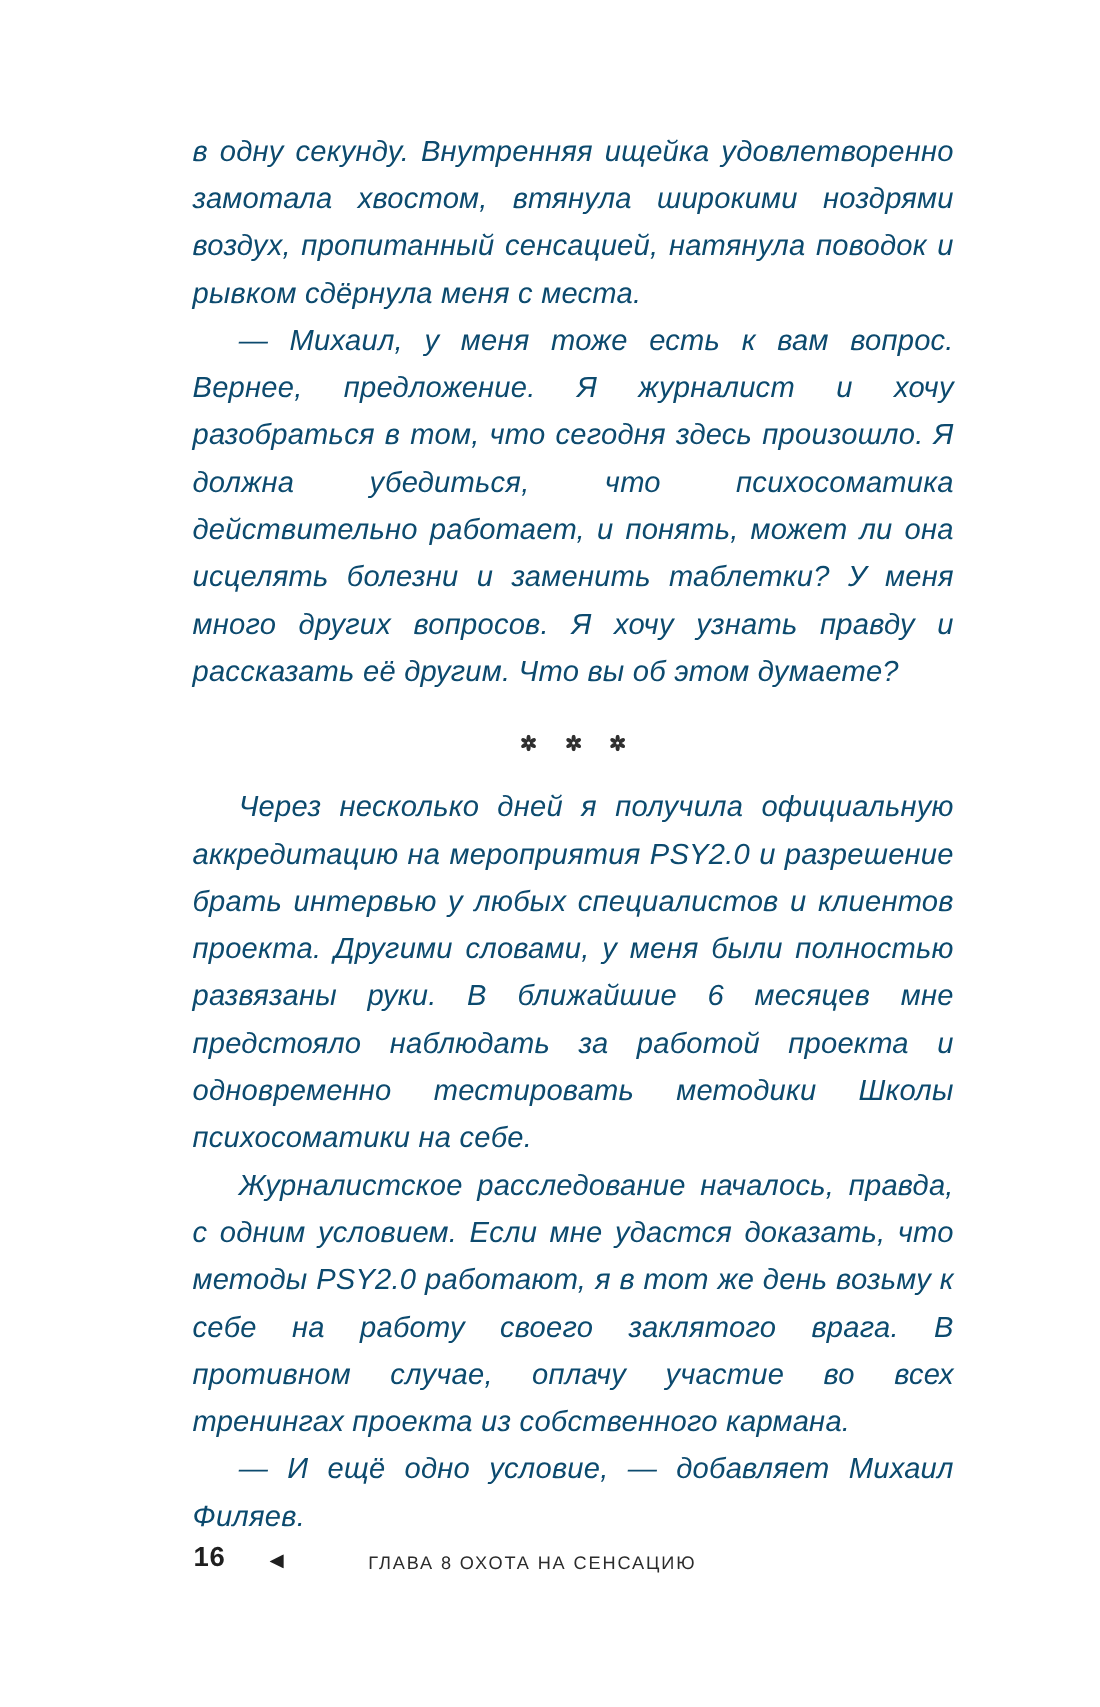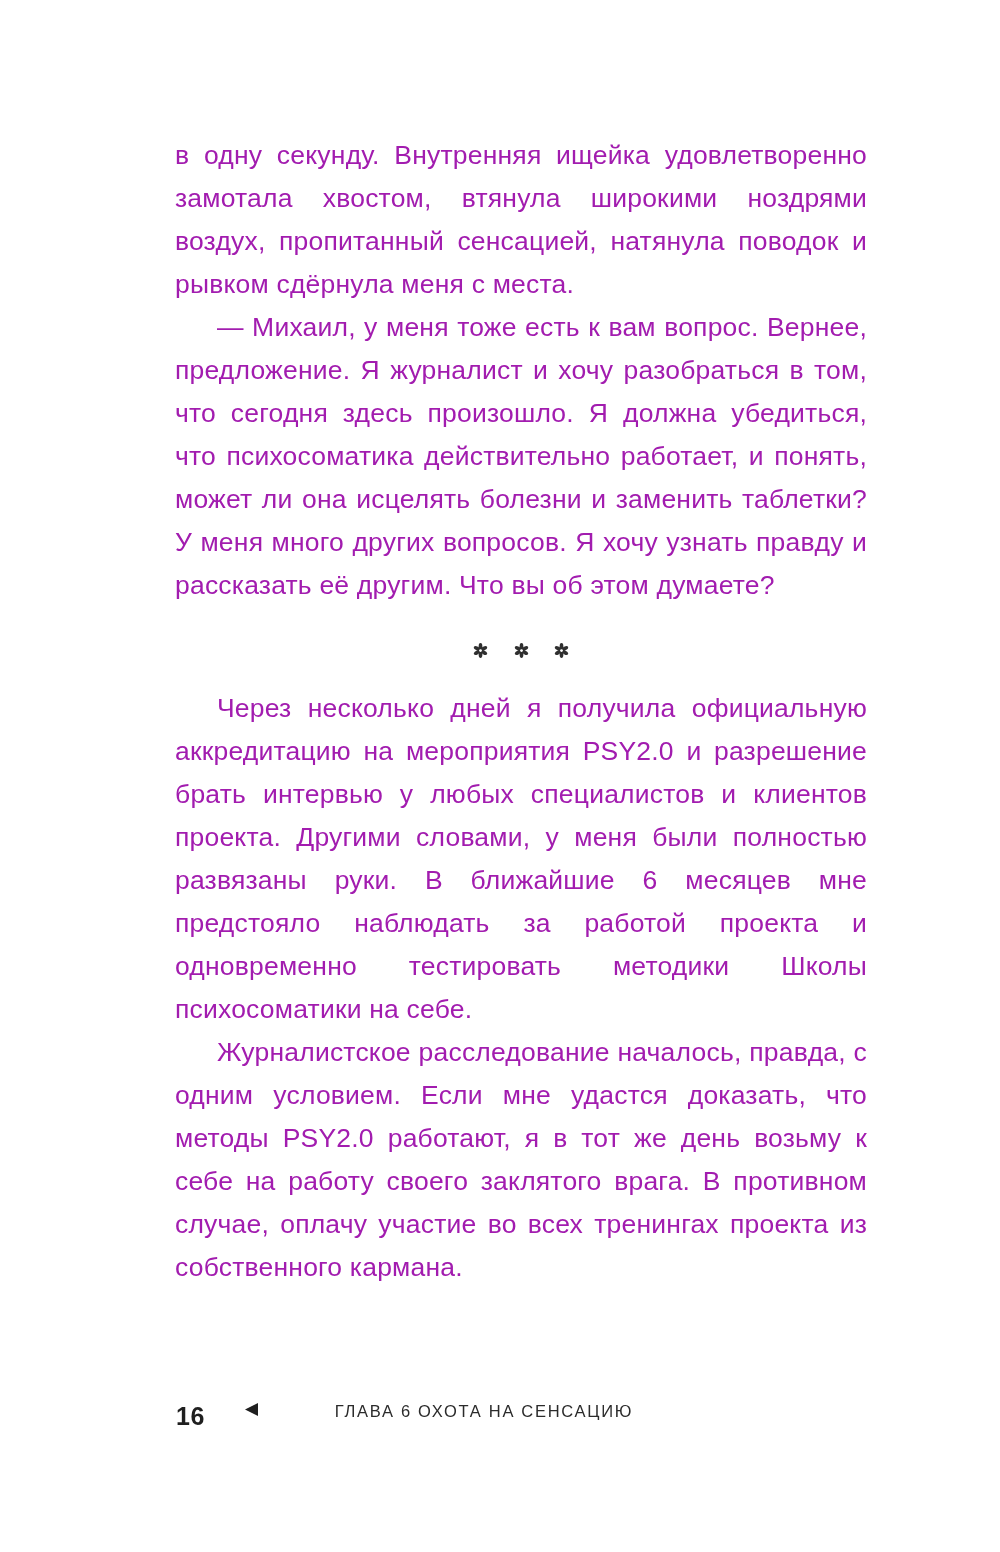--- a/index.html
+++ b/index.html
@@ -13,28 +13,29 @@
   .page {
     position: relative;
     width: 1000px;
     height: 1552px;
     background: #ffffff;
     overflow: hidden;
   }
   .text-block {
     position: absolute;
     left: 175px;
-    top: 134px;
+    top: 116px;
     width: 692px;
-    color: #a21caf;
+    color: #0c4a6e;
     font-size: 26.5px;
     line-height: 43px;
     font-weight: 400;
     text-align: justify;
     letter-spacing: 0.2px;
+    font-style: italic;
   }
   .para {
     margin: 0;
   }
   .para.indent {
     text-indent: 42px;
   }
   .separator {
     margin: 31px 0 29px 0;
     text-align: center;
@@ -42,21 +43,21 @@
   }
   .separator svg {
     margin: 0 9px;
     vertical-align: middle;
   }
   .footer {
     position: absolute;
     left: 176px;
     top: 1402px;
     display: flex;
-    align-items: flex-start;
+    align-items: flex-end;
     color: #1f1f1f;
     gap: 25px;
   }
   .page-num {
     font-size: 25px;
     font-weight: 700;
     letter-spacing: 0.5px;
   }
   .marker {
     margin-left: 15px;
@@ -114,27 +115,28 @@
           <ellipse cx="12" cy="5.5" rx="3" ry="5.5" transform="rotate(300 12 12)"></ellipse>
         </g>
         <circle cx="12" cy="12" r="2.2" fill="#ffffff"></circle>
       </svg>
     </div>
 
     <p class="para indent">Через несколько дней я получила официальную аккредитацию на мероприятия PSY2.0 и разрешение брать интервью у любых специалистов и клиентов проекта. Другими словами, у меня были полностью развязаны руки. В ближайшие 6 месяцев мне предстояло наблюдать за работой проекта и одновременно тестировать методики Школы психосоматики на себе.</p>
 
     <p class="para indent">Журналистское расследование началось, правда, с одним условием. Если мне удастся доказать, что методы PSY2.0 работают, я в тот же день возьму к себе на работу своего заклятого врага. В противном случае, оплачу участие во всех тренингах проекта из собственного кармана.</p>
 
+    <p class="para indent">— И ещё одно условие, — добавляет Михаил Филяев.</p>
 
 
   </div>
 
   <div class="footer">
     <span class="page-num">16</span>
     <span class="marker">
       <svg width="13" height="13" viewBox="0 0 13 13">
         <polygon points="13,0 13,13 0,6.5" fill="#1f1f1f"></polygon>
       </svg>
     </span>
-    <span class="chapter">ГЛАВА 6 ОХОТА НА СЕНСАЦИЮ</span>
+    <span class="chapter">ГЛАВА 8 ОХОТА НА СЕНСАЦИЮ</span>
   </div>
 
 </div>
 
 </body></html>

